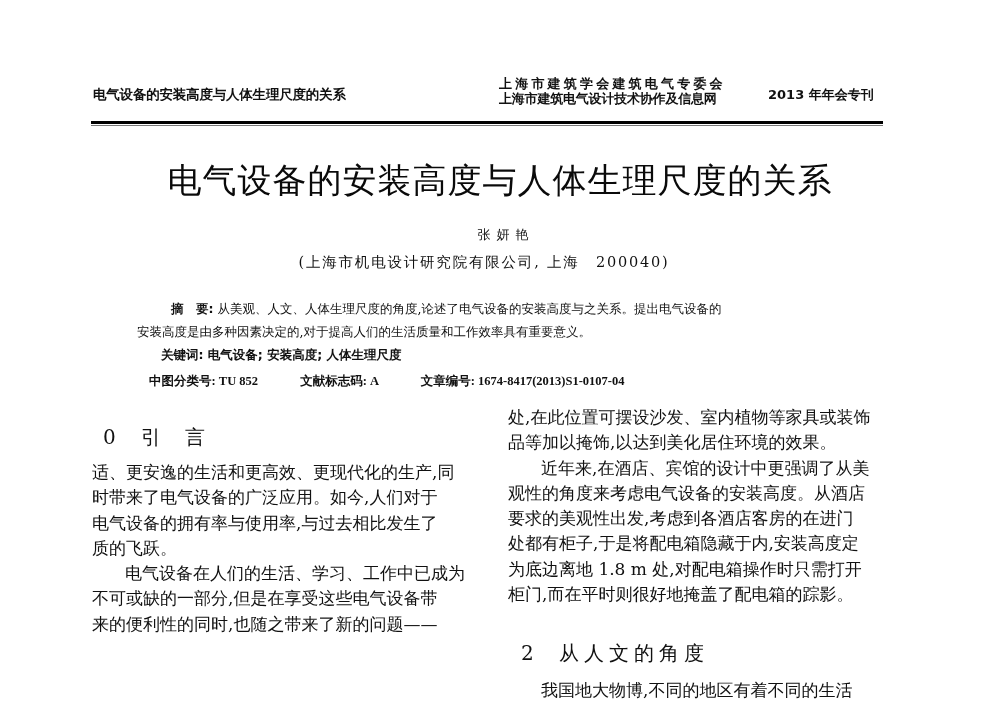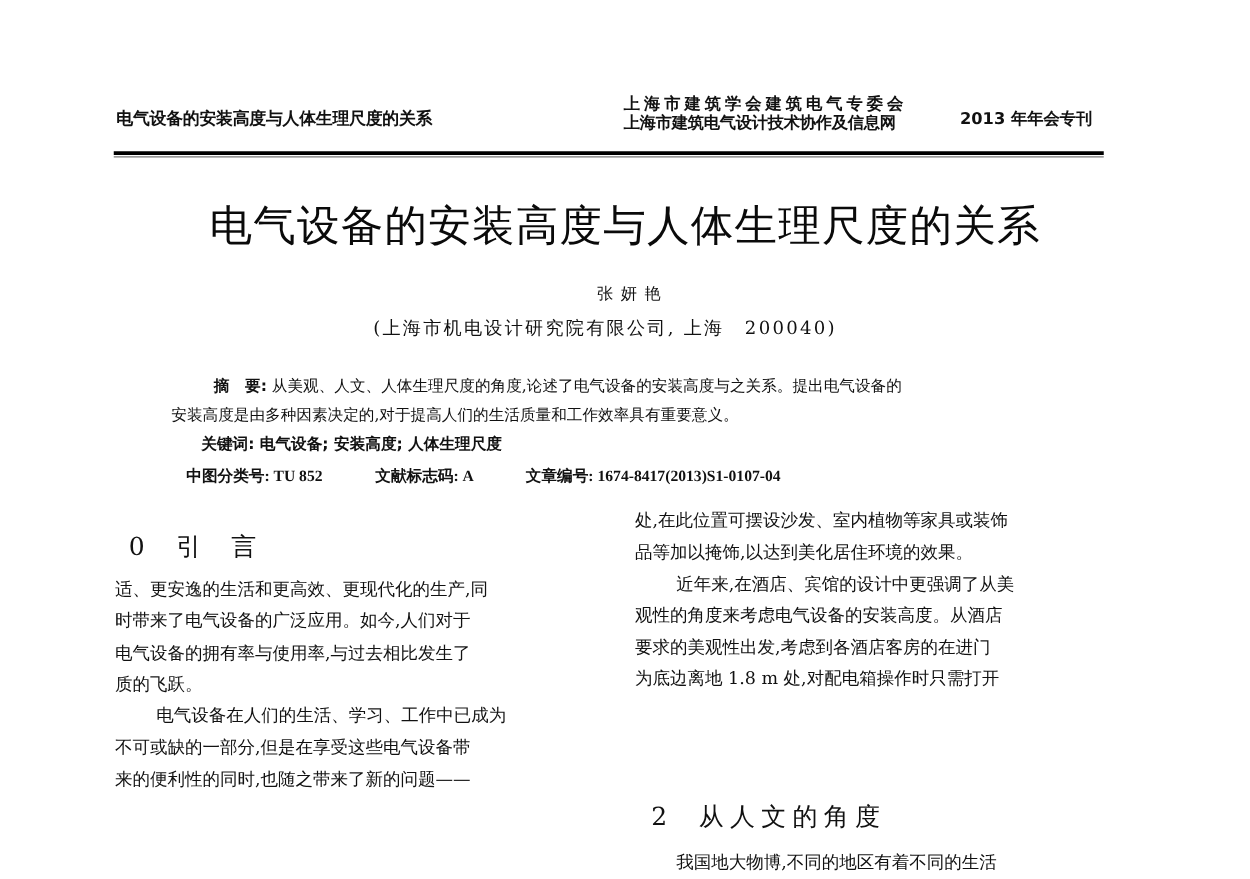--- a/index.html
+++ b/index.html
@@ -82,21 +82,21 @@
     .abs1 { left: 171px; top: 301px; }
     .abs2 { left: 137px; top: 324px; font-family: "DejaVu Serif", "Liberation Serif", serif; }
     .abs3 { left: 161px; top: 347px; font-weight: bold; }
     .abs4 { left: 149px; top: 373px; font-weight: bold; font-family: Liberation Serif, serif; }
     .abs4 .gap { display: inline-block; width: 36px; }
 
     
     .col {
       position: absolute;
       top: 0;
-      font-size: 14px;
+      font-size: 17px;
       line-height: 25.3px;
     }
     .para {
       margin: 0;
       white-space: nowrap;
     }
     .indent { padding-left: 33px; }
     .sec-head {
       font-family: "DejaVu Serif", "Liberation Serif", serif;
       font-size: 20px;
@@ -161,21 +161,23 @@
   <p class="para">不可或缺的一部分,但是在享受这些电气设备带</p>
   <p class="para">来的便利性的同时,也随之带来了新的问题——</p>
 </div>
 
 <div class="col col-right">
   <p class="para">处,在此位置可摆设沙发、室内植物等家具或装饰</p>
   <p class="para">品等加以掩饰,以达到美化居住环境的效果。</p>
   <p class="para indent">近年来,在酒店、宾馆的设计中更强调了从美</p>
   <p class="para">观性的角度来考虑电气设备的安装高度。从酒店</p>
   <p class="para">要求的美观性出发,考虑到各酒店客房的在进门</p>
+  <p class="para">处都有柜子,于是将配电箱隐藏于内,安装高度定</p>
   <p class="para">为底边离地 1.8 m 处,对配电箱操作时只需打开</p>
+  <p class="para">柜门,而在平时则很好地掩盖了配电箱的踪影。</p>
 </div>
 
 <div class="abs sec-head sec2">
   <span class="num">2</span><span class="t">从人文的角度</span>
 </div>
 
 <div class="col col-right2">
   <p class="para indent">我国地大物博,不同的地区有着不同的生活</p>
 </div>
 

